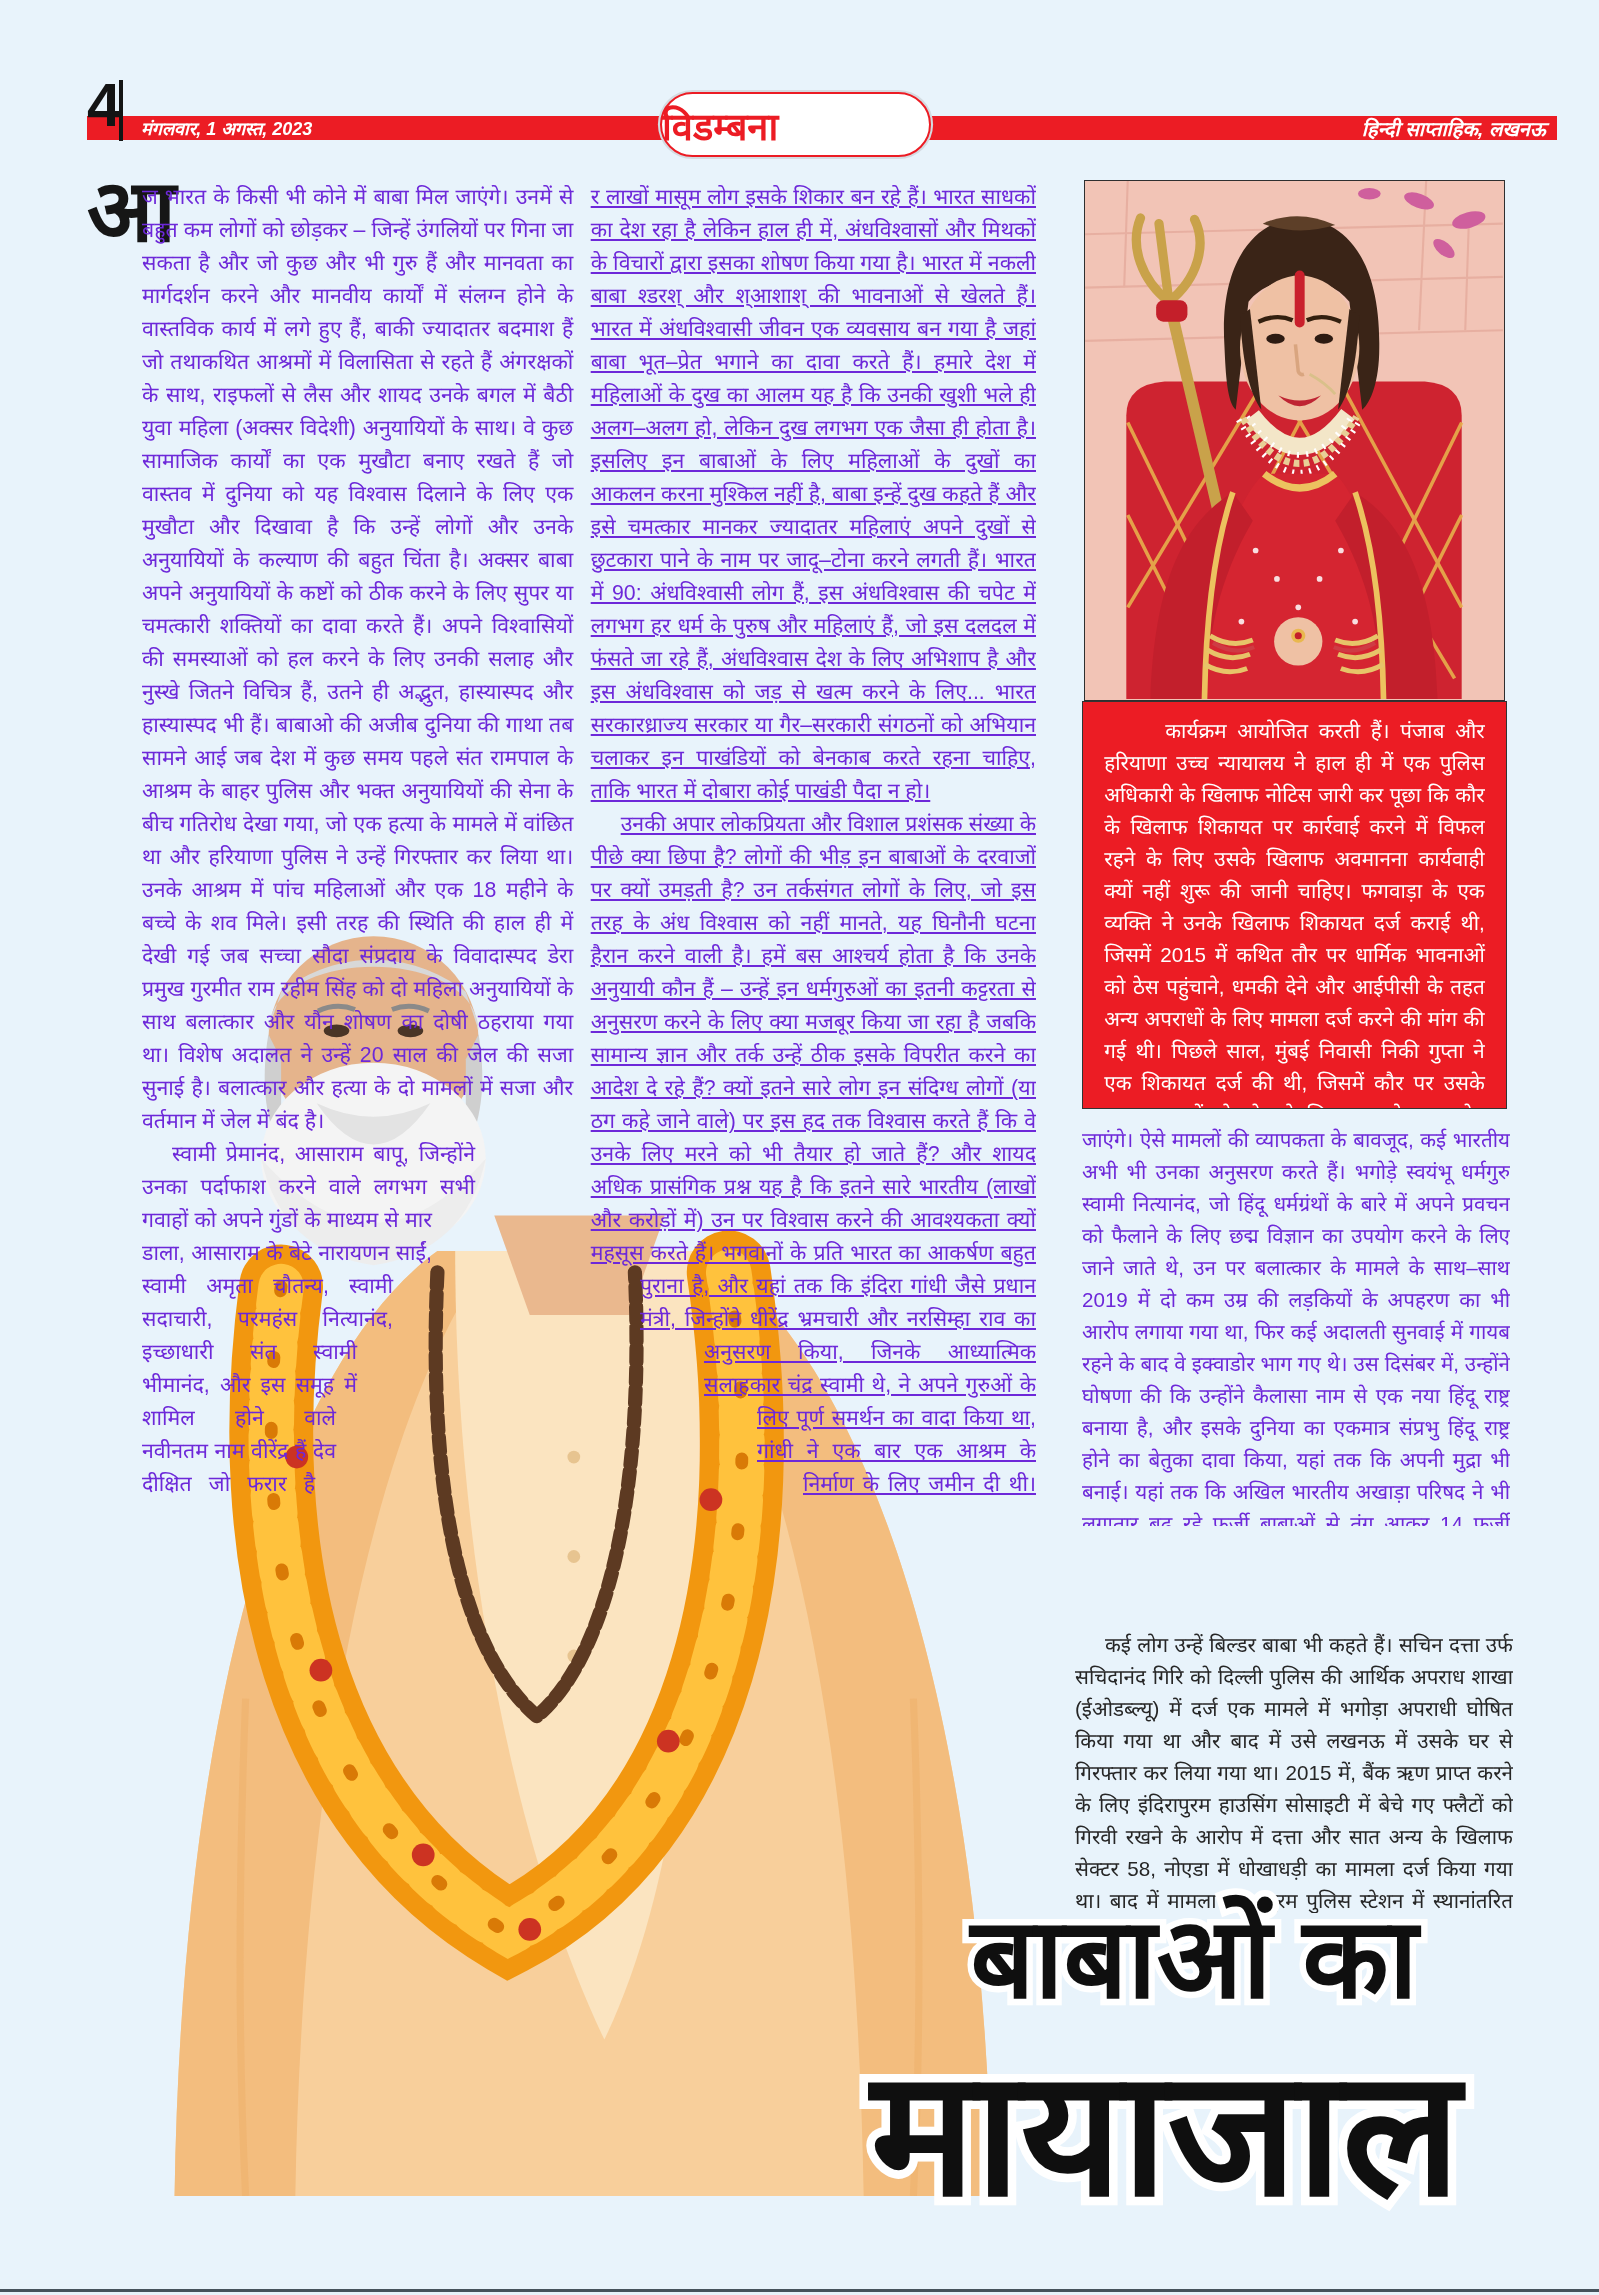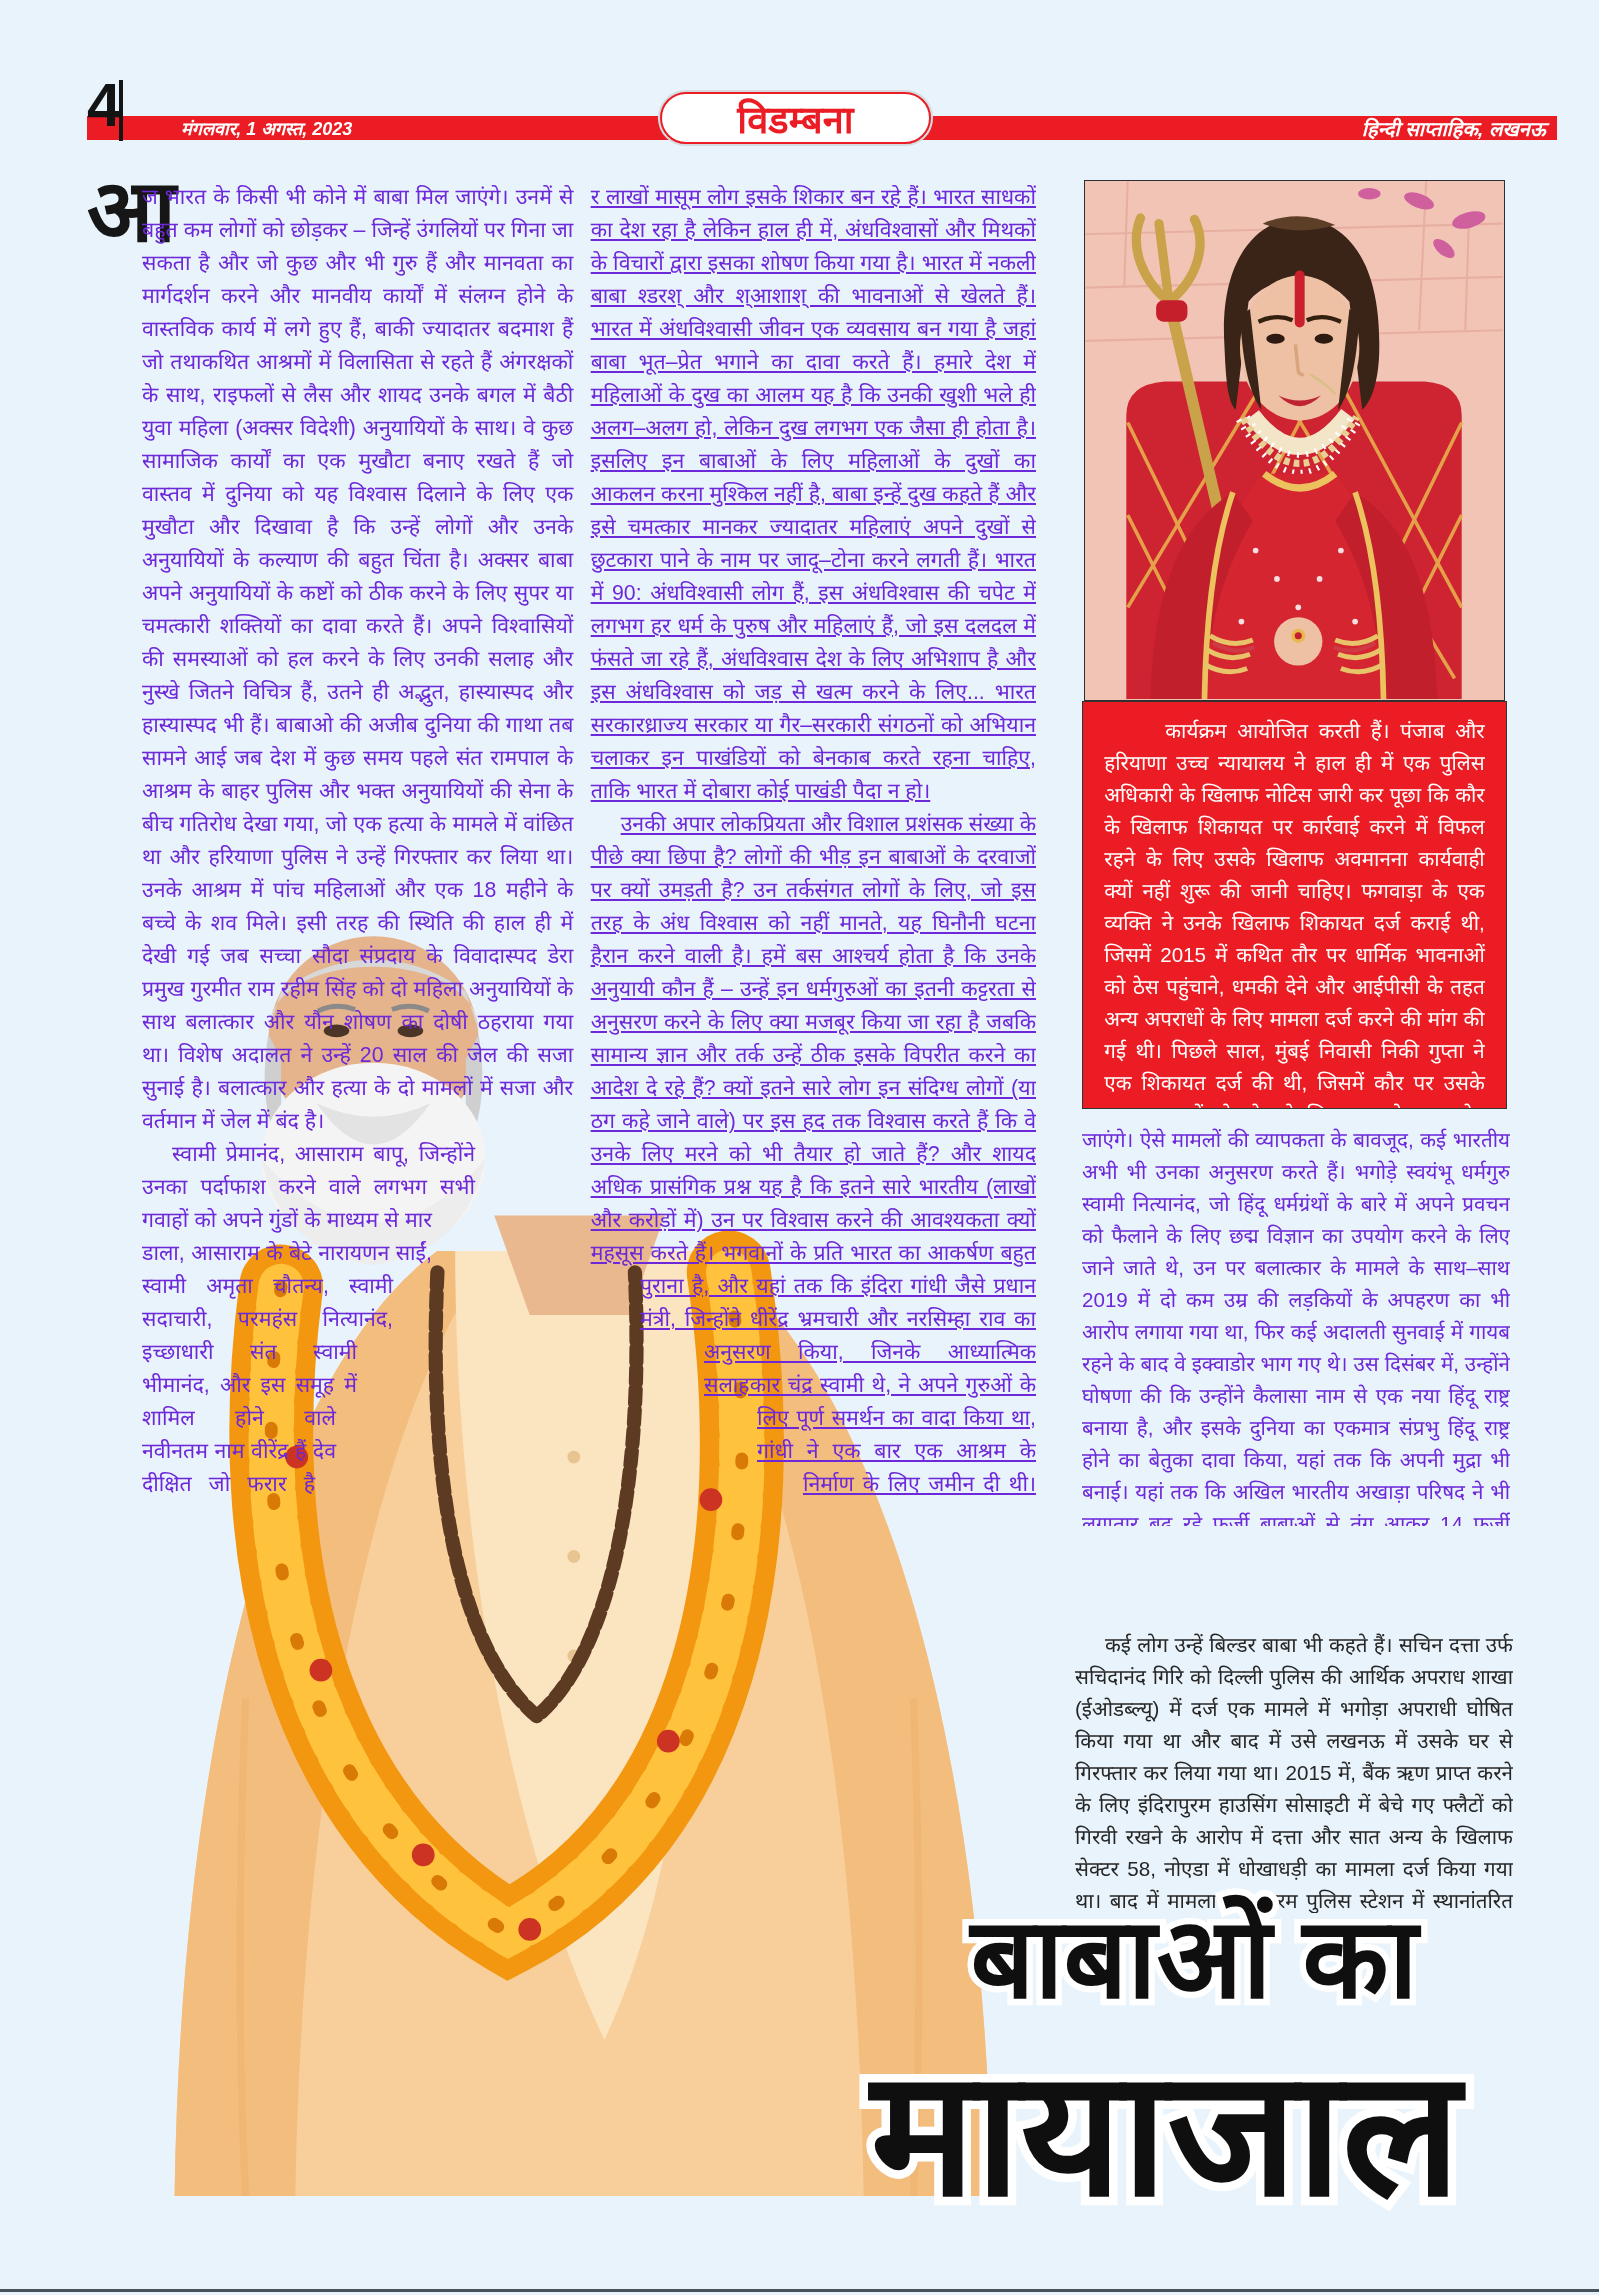--- a/index.html
+++ b/index.html
@@ -9,29 +9,29 @@
     --headline-ink:#101010;
   }
   *{margin:0;padding:0;box-sizing:border-box;}
   html,body{background:#cfd9e2;}
   body{font-family:"Liberation Sans","DejaVu Sans",sans-serif;}
   .page{
     position:relative;width:1599px;height:2295px;margin:0 auto;
     background:var(--page-bg);overflow:hidden;color:var(--ink);
   }
   
-  .masthead-bar{position:absolute;left:87px;top:116px;width:1470px;height:24px;background:var(--red);display:flex;align-items:center;justify-content:space-between;padding-left:40px;}
+  .masthead-bar{position:absolute;left:87px;top:116px;width:1470px;height:24px;background:var(--red);display:flex;align-items:center;justify-content:space-between;}
   .masthead-date{padding-left:54px;color:#fff;font-weight:700;font-size:18px;font-style:italic;}
   .masthead-pub{padding-right:11.4px;color:#fff;font-weight:700;font-size:20px;font-style:italic;}
   .page-num{position:absolute;left:87px;top:75px;font-size:61px;line-height:61px;font-weight:900;color:#141414;letter-spacing:-4.3px;}
   .page-num-rule{position:absolute;left:119px;top:80px;width:3.6px;height:61px;background:#141414;}
   .section-badge{
-    position:absolute;left:660px;top:92px;width:271px;height:52px;background:#fff;
+    position:absolute;left:660px;top:92px;width:271px;height:65px;background:#fff;
     border:2.8px solid var(--red);border-radius:33px;box-shadow:0 0 0 2.1px #d4dbe1;
-    display:flex;align-items:center;justify-content:center;
+    display:flex;align-items:center;justify-content:flex-start;
   }
   .section-badge span{color:var(--red);font-size:38px;font-weight:900;}
   
   .bodycol{position:absolute;z-index:2;font-size:21.3px;line-height:33px;text-align:justify;color:#6d28d9;overflow:hidden;}
   .bodycol p{margin:0;}
   .bodycol p.indent{text-indent:30px;}
   .fr{float:right;clear:right;width:0.7px;height:0.7px;}
   .fl{float:left;clear:left;width:0.7px;height:0.7px;}
   .dropcap{position:absolute;left:87px;top:176px;z-index:2;font-size:87px;line-height:70px;font-weight:900;color:#161616;}
   

